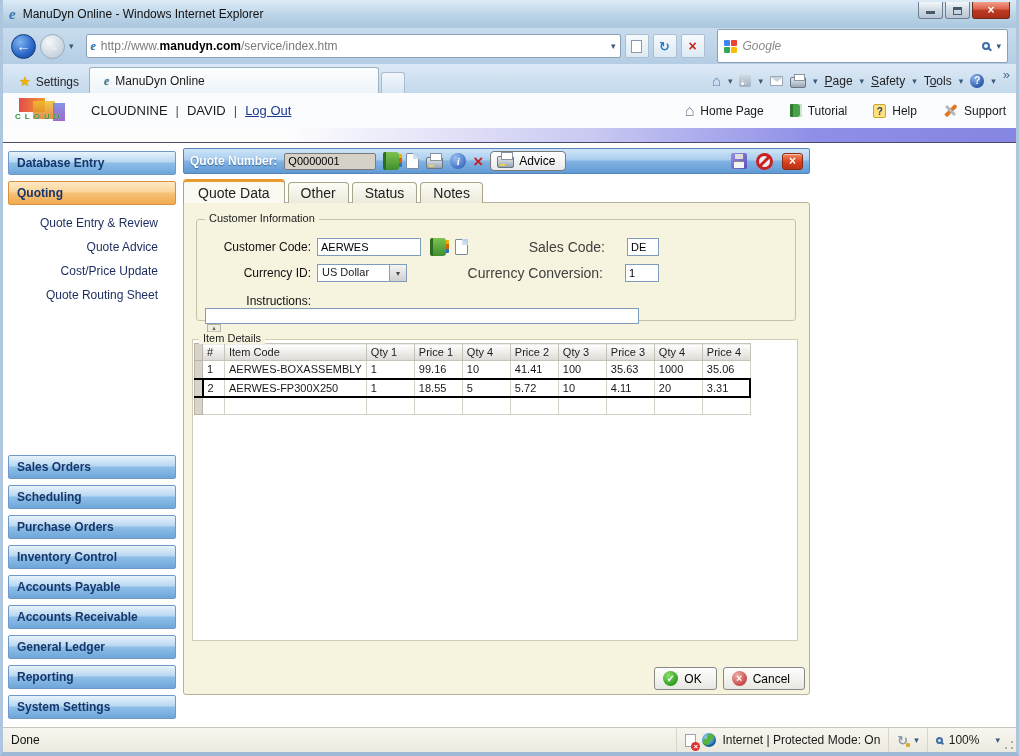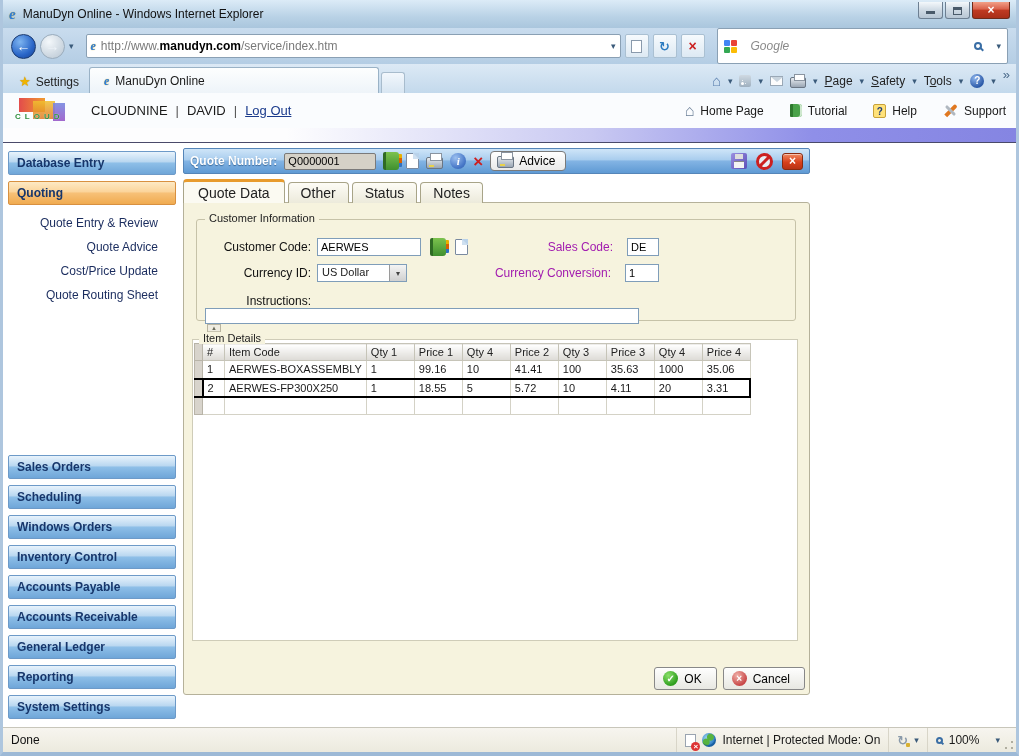--- a/index.html
+++ b/index.html
@@ -24,21 +24,21 @@
   .navball.back { background:radial-gradient(circle at 35% 30%, #7db4f0, #2a66c8 60%, #17ole); background:radial-gradient(circle at 35% 30%, #7db4f0, #2a66c8 60%, #173f8f); border:1px solid #1a3a70; }
   .navball.fwd { background:radial-gradient(circle at 35% 30%, #f4f8fb, #cfd9e2 60%, #b9c6d2); border:1px solid #9aacbc; color:#eef3f8; }
   .caret { font-size:9px; color:#3a5a7a; }
   .addr-field { flex:0 0 535px; height:24px; background:#fff; border:1px solid #8aa0b4; border-radius:2px; display:flex; align-items:center; padding:0 4px; gap:5px; margin-left:8px; }
   .addr-url { flex:1; font-size:12px; color:#7a7a7a; white-space:nowrap; overflow:hidden; }
   .addr-url b { color:#000; font-weight:bold; }
   .addr-btn { width:24px; height:24px; display:flex; align-items:center; justify-content:center; border:1px solid transparent; border-radius:2px; background:linear-gradient(#f6fafd,#dde9f3); border:1px solid #aac0d2; }
   .compat-page { width:11px; height:13px; background:#fff; border:1px solid #8a9aac; }
   .refresh-glyph { color:#2a7ac0; font-weight:bold; font-size:13px; }
   .stop-glyph { color:#c22; font-weight:bold; font-size:14px; }
-  .search-box { margin-left:8px; flex:1; height:36px; background:#fff; border:1px solid #8aa0b4; border-radius:2px; display:flex; align-items:center; padding:6px 6px; gap:14px; }
+  .search-box { margin-left:8px; flex:1; height:24px; background:#fff; border:1px solid #8aa0b4; border-radius:2px; display:flex; align-items:center; padding:16px 6px; gap:6px; }
   .glogo { width:13px; height:13px; display:grid; grid-template-columns:1fr 1fr; grid-template-rows:1fr 1fr; gap:1px; }
   .glogo i { border-radius:1px; }
   .glogo i:nth-child(1){background:#4285f4}.glogo i:nth-child(2){background:#ea4335}.glogo i:nth-child(3){background:#34a853}.glogo i:nth-child(4){background:#fbbc05}
   .search-text { flex:1; font-style:italic; color:#8a8a8a; font-size:12px; }
   .mag { width:8px; height:8px; border:2px solid #3a6ea5; border-radius:50%; position:relative; flex:none; }
   .mag::after { content:""; position:absolute; width:5px; height:2px; background:#3a6ea5; transform:rotate(45deg); right:-4px; bottom:-2px; }
 
   
   .tabbar { height:29px; background:linear-gradient(#dce9f5,#c3d9ec); display:flex; align-items:flex-end; padding:0 6px; flex:none; }
   .fav-btn { display:flex; align-items:center; gap:5px; padding:4px 10px; font-size:12px; color:#222; }
@@ -121,21 +121,21 @@
   .fs-label { position:absolute; top:-8px; left:8px; background:#f6f3de; padding:0 4px; font-size:11px; color:#222; white-space:nowrap; }
   .ci { left:12px; top:16px; width:600px; height:102px; padding:14px 8px 6px 8px; }
   .ci-row { display:flex; align-items:center; height:26px; }
   .ci-row.instr { height:30px; align-items:flex-start; padding-top:2px;flex-direction:column; }
   .lbl { width:112px; text-align:right; padding-right:6px; font-size:12px; color:#111; flex:none; }
   .tinput { border:1px solid #7f9db9; height:18px; font-size:11px; padding:1px 3px; font-family:inherit; background:#fff; }
   .w-code { width:104px; }
   .w-sales { width:32px; }
   .w-conv { width:34px; }
   .ci-icons { display:flex; gap:9px; margin-left:9px; align-items:center; }
-  .rlbl { margin-left:auto; text-align:right; padding-right:14px; font-size:12px; color:#a21caf; }
+  .rlbl { margin-left:auto; text-align:right; padding-right:22px; font-size:14px; color:#404040; }
   .rpad { margin-right:128px; }
   .fake-select { display:flex; border:1px solid #7f9db9; background:#fff; width:90px; height:18px; }
   .fs-value { flex:1; padding:1px 4px; font-size:11px; overflow:hidden; white-space:nowrap; }
   .fs-btn { width:17px; background:linear-gradient(#f4f4f4,#d0d0d0); border-left:1px solid #9a9a9a; display:flex; align-items:center; justify-content:center; font-size:8px; color:#444; }
   .instr-input { width:434px; height:26px; }
   .spinner { width:14px; height:26px; margin-left:2px; display:flex; flex-direction:column; border:1px solid #b8b4a0; background:#efece0; }
   .spin { flex:1; display:flex; align-items:center; justify-content:center; font-size:6px; color:#6a6a5a; border-bottom:1px solid #c8c4b0; }
   .spin:last-child { border-bottom:none; }
 
   
@@ -302,21 +302,21 @@
       <div class="side-sub">Quote Entry &amp; Review</div>
           <div class="side-sub">Quote Advice</div>
           <div class="side-sub">Cost/Price Update</div>
           <div class="side-sub">Quote Routing Sheet</div>
         </div>
       <div class="sidebar-gap"></div>
       <div>
 
       <div class="side-header">Sales Orders</div>
           <div class="side-header">Scheduling</div>
-          <div class="side-header">Windows Orders</div>
+          <div class="side-header">Purchase Orders</div>
           <div class="side-header">Inventory Control</div>
           <div class="side-header">Accounts Payable</div>
           <div class="side-header">Accounts Receivable</div>
           <div class="side-header">General Ledger</div>
           <div class="side-header">Reporting</div>
           <div class="side-header">System Settings</div>
         </div>
     </div>
 
     <div class="main">

